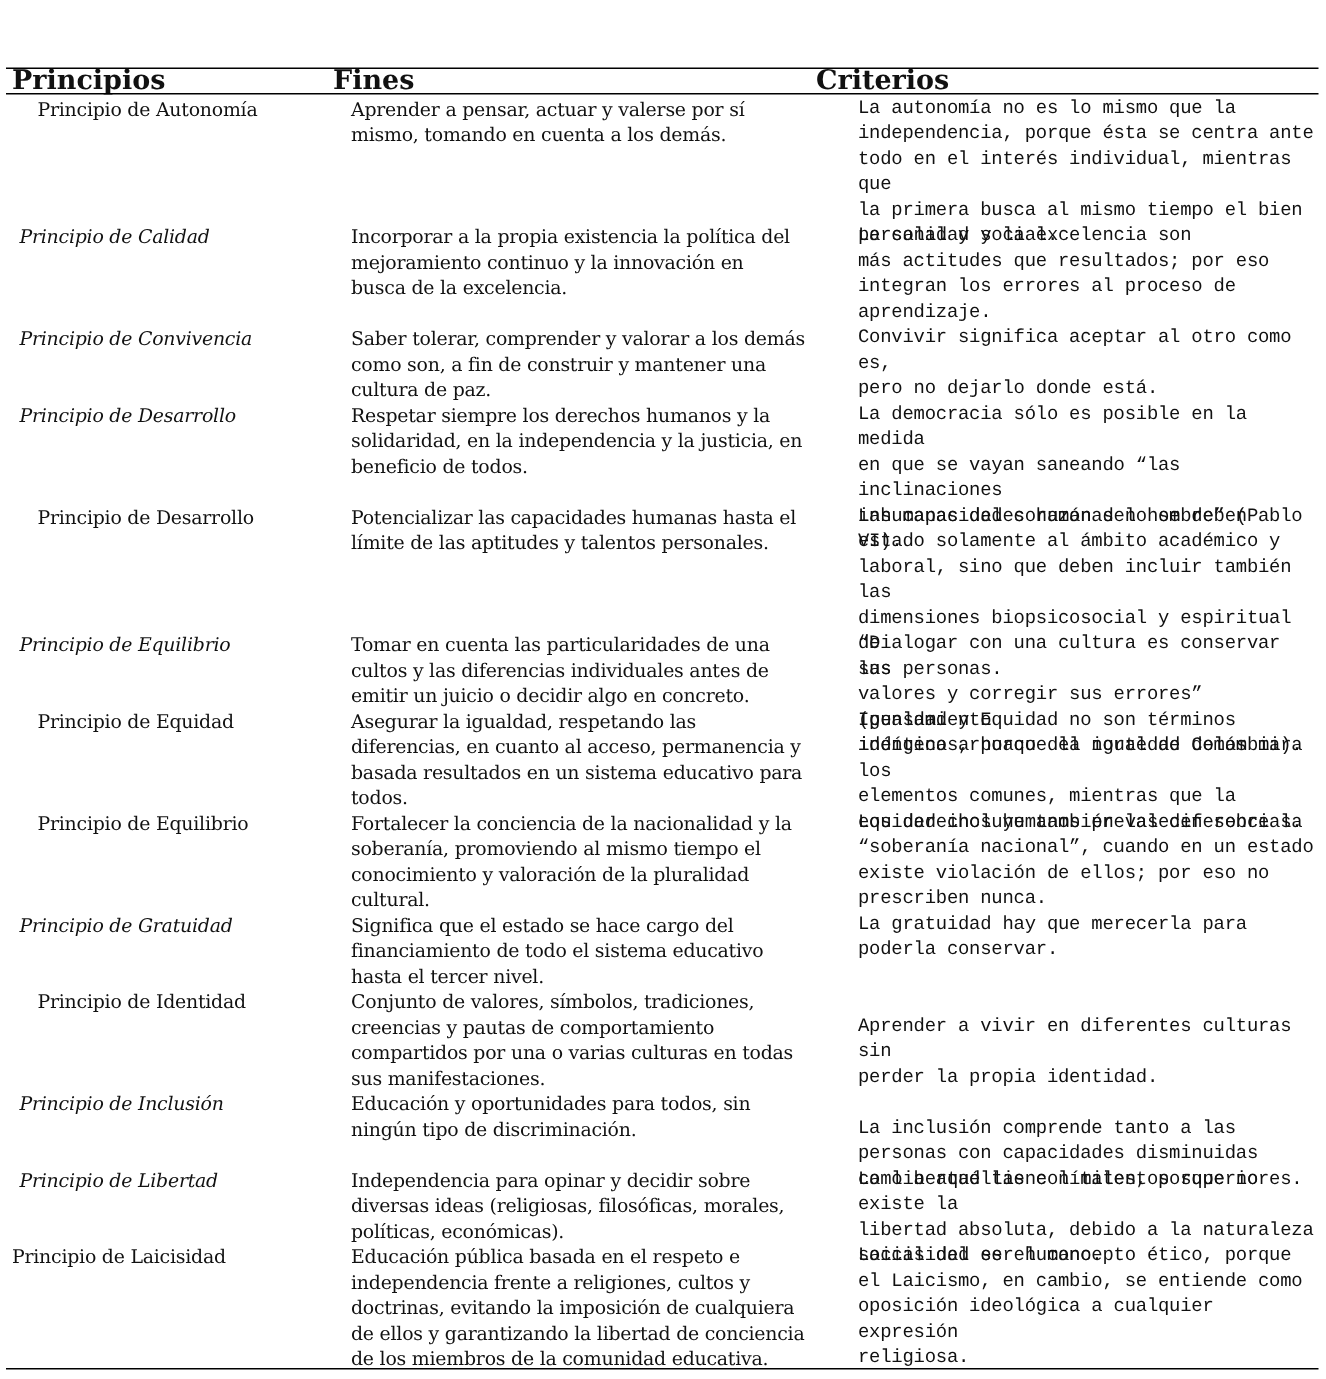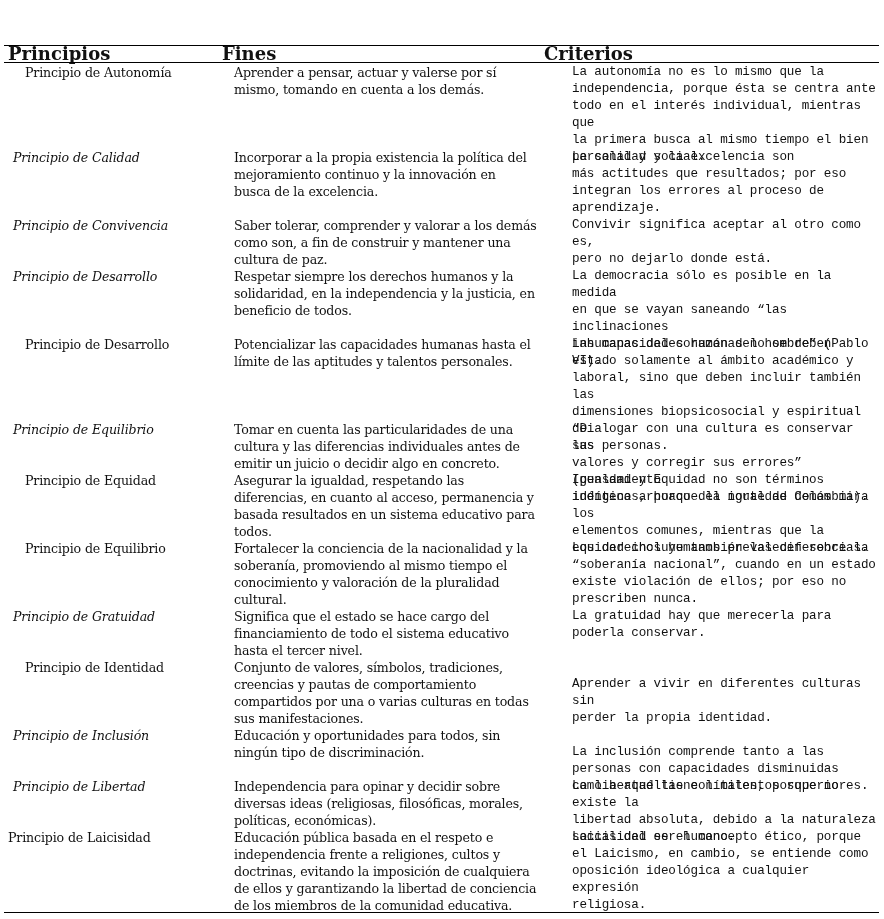--- a/index.html
+++ b/index.html
@@ -72,21 +72,21 @@
 límite de las aptitudes y talentos personales.</div>
     <div class="cell c3">Las capacidades humanas no se deben
 estado solamente al ámbito académico y
 laboral, sino que deben incluir también las
 dimensiones biopsicosocial y espiritual de
 las personas.</div>
   </div>
   <div class="row" style="top:421px">
     <div class="cell c1 i1">Principio de Equilibrio</div>
     <div class="cell c2">Tomar en cuenta  las particularidades de una
-cultura y  las diferencias individuales antes de
+cultos y  las diferencias individuales antes de
 emitir un juicio o decidir algo en concreto.</div>
     <div class="cell c3">“Dialogar con una cultura es conservar sus
 valores y corregir sus errores” (pensamiento
 indígena arhuaco del norte de Colombia).</div>
   </div>
   <div class="row" style="top:472px">
     <div class="cell c1 i2">Principio de Equidad</div>
     <div class="cell c2">Asegurar la igualdad, respetando las
 diferencias, en cuanto al acceso, permanencia y
 basada resultados en un sistema educativo para

